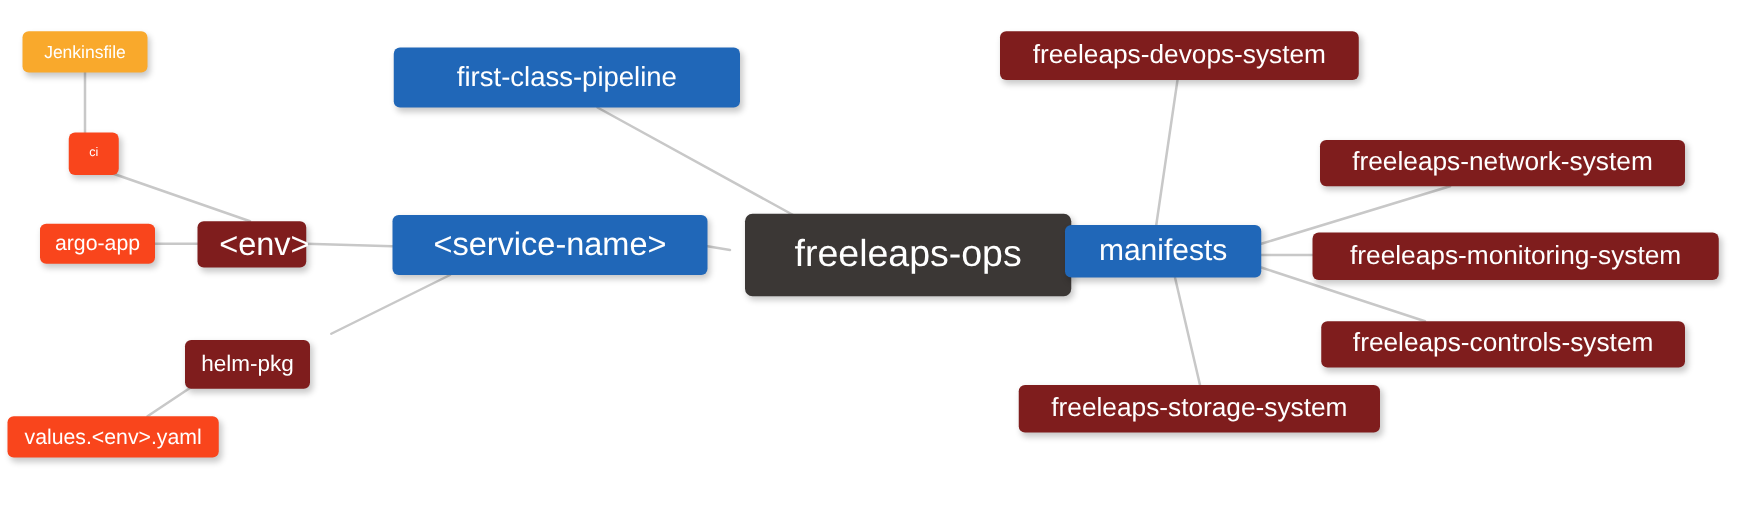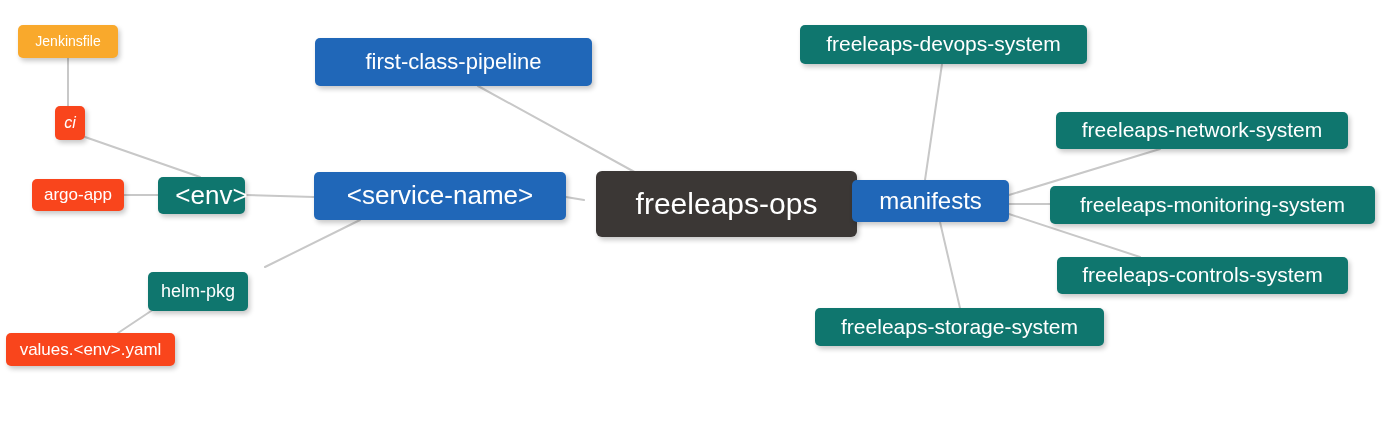--- a/index.html
+++ b/index.html
@@ -37,21 +37,21 @@
     line-height: 1.05;
     box-shadow: 2px 3px 5px rgba(0,0,0,0.22);
     user-select: none;
   }
   .n-root {
     background: #3b3735;
     border-radius: 6px;
     margin-left: 12px;
   }
   .n-blue   { background: #2067b8; }
-  .n-green  { background: #0f766e; }
+  .n-green  { background: #7f1d1d; }
   .n-orange { background: #f9a92c; }
   .n-red    { background: #f9451c; }
 </style>
 </head>
 <body>
 
 <div id="mindmap-canvas">
   <svg id="edge-layer" viewBox="0 0 1390 421" xmlns="http://www.w3.org/2000/svg">
       <line x1="584" y1="200" x2="566" y2="197" stroke="#c8c8c8" stroke-width="2" stroke-linecap="round"></line>
       <line x1="640" y1="175" x2="478" y2="86" stroke="#c8c8c8" stroke-width="2" stroke-linecap="round"></line>
@@ -68,21 +68,21 @@
       <line x1="1009" y1="214" x2="1140" y2="257" stroke="#c8c8c8" stroke-width="2" stroke-linecap="round"></line>
       <line x1="940" y1="222" x2="960" y2="308" stroke="#c8c8c8" stroke-width="2" stroke-linecap="round"></line>
     </svg>
   <div id="node-layer">
       <div class="node n-root" style="left: 584px; top: 171px; width: 261px; height: 66px; font-size: 30px;">freeleaps-ops</div>
       <div class="node n-blue" style="left: 315px; top: 38px; width: 277px; height: 48px; font-size: 22px;">first-class-pipeline</div>
       <div class="node n-blue" style="left: 314px; top: 172px; width: 252px; height: 48px; font-size: 26px;">&lt;service-name&gt;</div>
       <div class="node n-blue" style="left: 852px; top: 180px; width: 157px; height: 42px; font-size: 24px;">manifests</div>
       <div class="node n-green" style="left: 158px; top: 177px; width: 87px; height: 37px; font-size: 26px; padding-left: 20px;">&lt;env&gt;</div>
       <div class="node n-green" style="left: 148px; top: 272px; width: 100px; height: 39px; font-size: 18px;">helm-pkg</div>
-      <div class="node n-red" style="left: 55px; top: 106px; width: 30px; height: 34px; font-size: 16px; font-style: italic;">ci</div>
+      <div class="node n-red" style="left: 55px; top: 106px; width: 40px; height: 34px; font-size: 10px;">ci</div>
       <div class="node n-orange" style="left: 18px; top: 25px; width: 100px; height: 33px; font-size: 14px;">Jenkinsfile</div>
       <div class="node n-red" style="left: 32px; top: 179px; width: 92px; height: 32px; font-size: 17px;">argo-app</div>
       <div class="node n-red" style="left: 6px; top: 333px; width: 169px; height: 33px; font-size: 17px;">values.&lt;env&gt;.yaml</div>
       <div class="node n-green" style="left: 800px; top: 25px; width: 287px; height: 39px; font-size: 21px;">freeleaps-devops-system</div>
       <div class="node n-green" style="left: 1056px; top: 112px; width: 292px; height: 37px; font-size: 21px; text-align: right;">freeleaps-network-system</div>
       <div class="node n-green" style="left: 1050px; top: 186px; width: 325px; height: 38px; font-size: 21px;">freeleaps-monitoring-system</div>
       <div class="node n-green" style="left: 1057px; top: 257px; width: 291px; height: 37px; font-size: 21px;">freeleaps-controls-system</div>
       <div class="node n-green" style="left: 815px; top: 308px; width: 289px; height: 38px; font-size: 21px;">freeleaps-storage-system</div>
     </div>
 </div>

